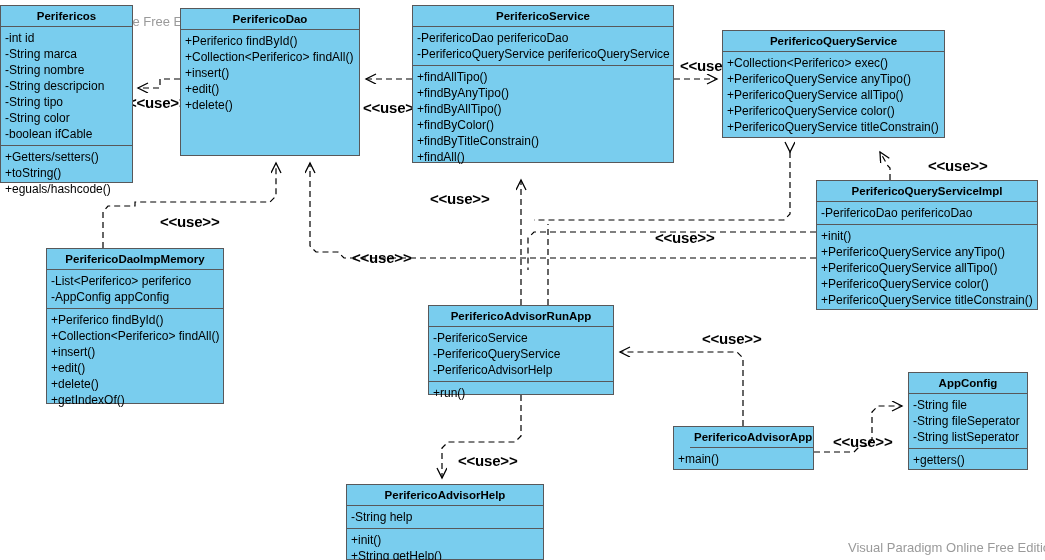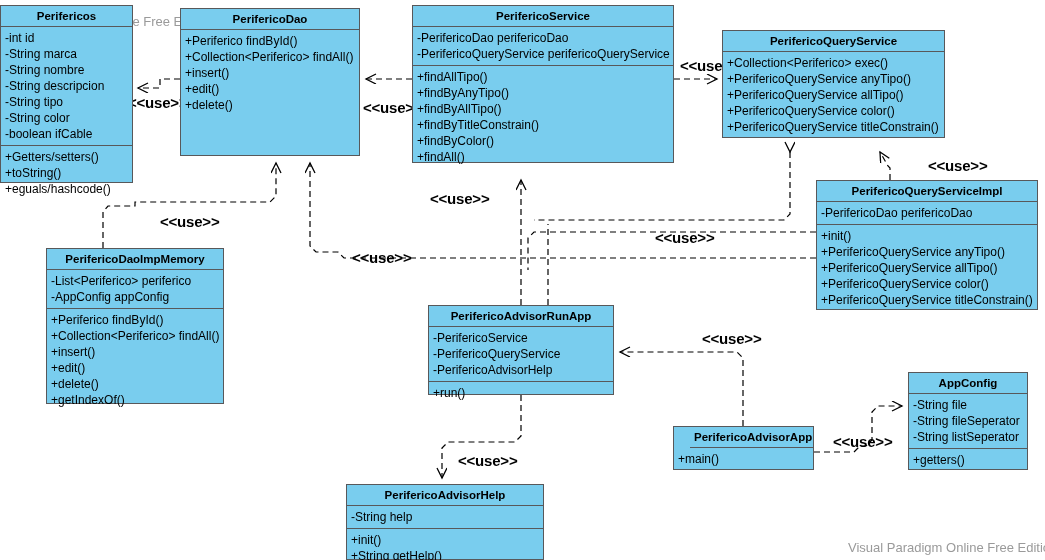--- a/index.html
+++ b/index.html
@@ -171,22 +171,22 @@
       <div class="uml-class" style="left: 412px; top: 5px; width: 262px; height: 158px; background: rgb(121, 205, 238); border-color: rgb(88, 88, 90);">
         <div class="uml-title" style="border-bottom-color: rgb(88, 88, 90);">PerifericoService</div>
         <div class="uml-compartment" style="border-bottom-color: rgb(88, 88, 90);">
           <div class="uml-row">-PerifericoDao perifericoDao</div>
           <div class="uml-row">-PerifericoQueryService perifericoQueryService</div>
         </div>
         <div class="uml-compartment" style="border-bottom: none;">
           <div class="uml-row">+findAllTipo()</div>
           <div class="uml-row">+findByAnyTipo()</div>
           <div class="uml-row">+findByAllTipo()</div>
+          <div class="uml-row">+findByColor()</div>
           <div class="uml-row">+findByTitleConstrain()</div>
-          <div class="uml-row">+findByColor()</div>
           <div class="uml-row">+findAll()</div>
         </div>
       </div>
       <div class="uml-class" style="left: 722px; top: 30px; width: 223px; height: 108px; background: rgb(121, 205, 238); border-color: rgb(88, 88, 90);">
         <div class="uml-title" style="border-bottom-color: rgb(88, 88, 90);">PerifericoQueryService</div>
         <div class="uml-compartment" style="border-bottom: none;">
           <div class="uml-row">+Collection&lt;Periferico&gt; exec()</div>
           <div class="uml-row">+PerifericoQueryService anyTipo()</div>
           <div class="uml-row">+PerifericoQueryService allTipo()</div>
           <div class="uml-row">+PerifericoQueryService color()</div>

